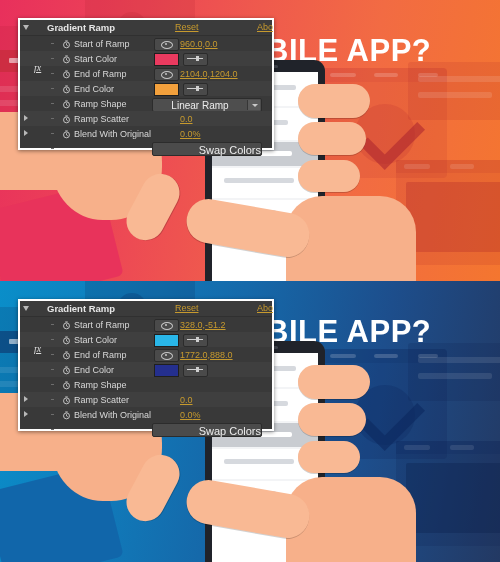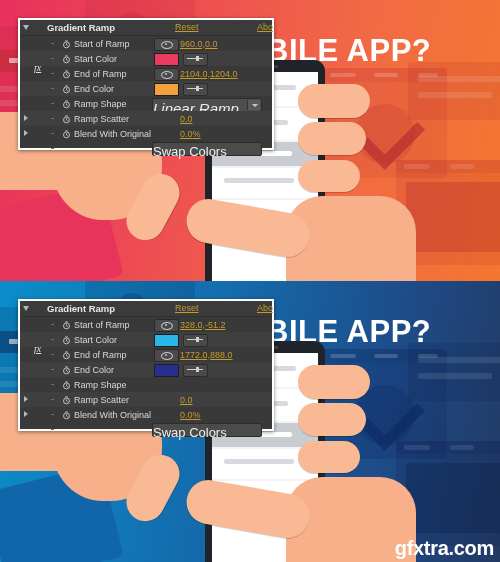--- a/index.html
+++ b/index.html
@@ -80,25 +80,25 @@
   .val{position:absolute;left:160px;top:2.5px;font-size:9px;color:#c79a2e;text-decoration:underline;}
   .val .pct{text-decoration:none;}
   .eyed{position:absolute;left:134px;top:2px;width:23px;height:11px;background:#4a4a4a;border:1px solid #2b2b2b;border-radius:2px;}
   .eyed:after{content:"";position:absolute;left:6px;top:2px;width:10px;height:6px;border:1px solid #c6c6c6;border-radius:50%;}
   .eyed:before{content:"";position:absolute;left:10px;top:4px;width:2px;height:2px;background:#c6c6c6;border-radius:50%;z-index:2;}
   .swatch{position:absolute;left:134px;top:2px;width:23px;height:11px;border:1px solid #1f1f1f;}
   .slid{position:absolute;left:163px;top:2px;width:23px;height:11px;background:#4a4a4a;border:1px solid #2b2b2b;border-radius:2px;}
   .slid i{position:absolute;left:3px;top:4px;width:16px;height:1px;background:#cfcfcf;}
   .slid i:after{content:"";position:absolute;left:9px;top:-2px;width:3px;height:5px;background:#cfcfcf;}
   .ddown{position:absolute;left:132px;top:1.5px;width:108px;height:12px;background:#4e4e4e;border:1px solid #2c2c2c;border-radius:2px;}
-  .ddown .txt{position:absolute;left:0;right:14px;top:1px;font-size:15px;color:#ececec;font-style:italic;}
+  .ddown .txt{position:absolute;left:0;right:14px;top:1px;text-align:center;font-size:10px;color:#ececec;}
   .ddown .arw{position:absolute;right:1px;top:1px;width:12px;height:10px;background:#5a5a5a;border-left:1px solid #363636;}
   .ddown .arw:after{content:"";position:absolute;left:3.5px;top:4px;border-left:3px solid transparent;border-right:3px solid transparent;border-top:3.5px solid #c9c9c9;}
   .swapbtn{position:absolute;left:132px;top:1px;width:108px;height:12px;background:#4b4b4b;border:1px solid #2c2c2c;border-radius:2px;}
-  .swapbtn .txt{position:absolute;inset:0;top:1px;text-align:left;font-size:13px;color:#ededed;}
+  .swapbtn .txt{position:absolute;inset:0;top:1px;text-align:right;font-size:11px;color:#ededed;}
   .wm{position:absolute;right:6px;bottom:2px;color:#fff;font-weight:bold;font-size:20px;letter-spacing:-.3px;}
 </style>
 </head>
 <body>
 
 <div class="stage">
 
   <div class="half top">
     <div class="bg warm">
 
@@ -454,17 +454,16 @@
           <div class="aerow">
             <span class="dot"></span>
             <span class="swapbtn">
               <span class="txt">Swap Colors</span>
             </span>
           </div>
 
         </div>
       </div>
 
-      <div class="wm">gfxtra.com</div>
     </div>
   </div>
 
 </div>
 
 </body></html>

